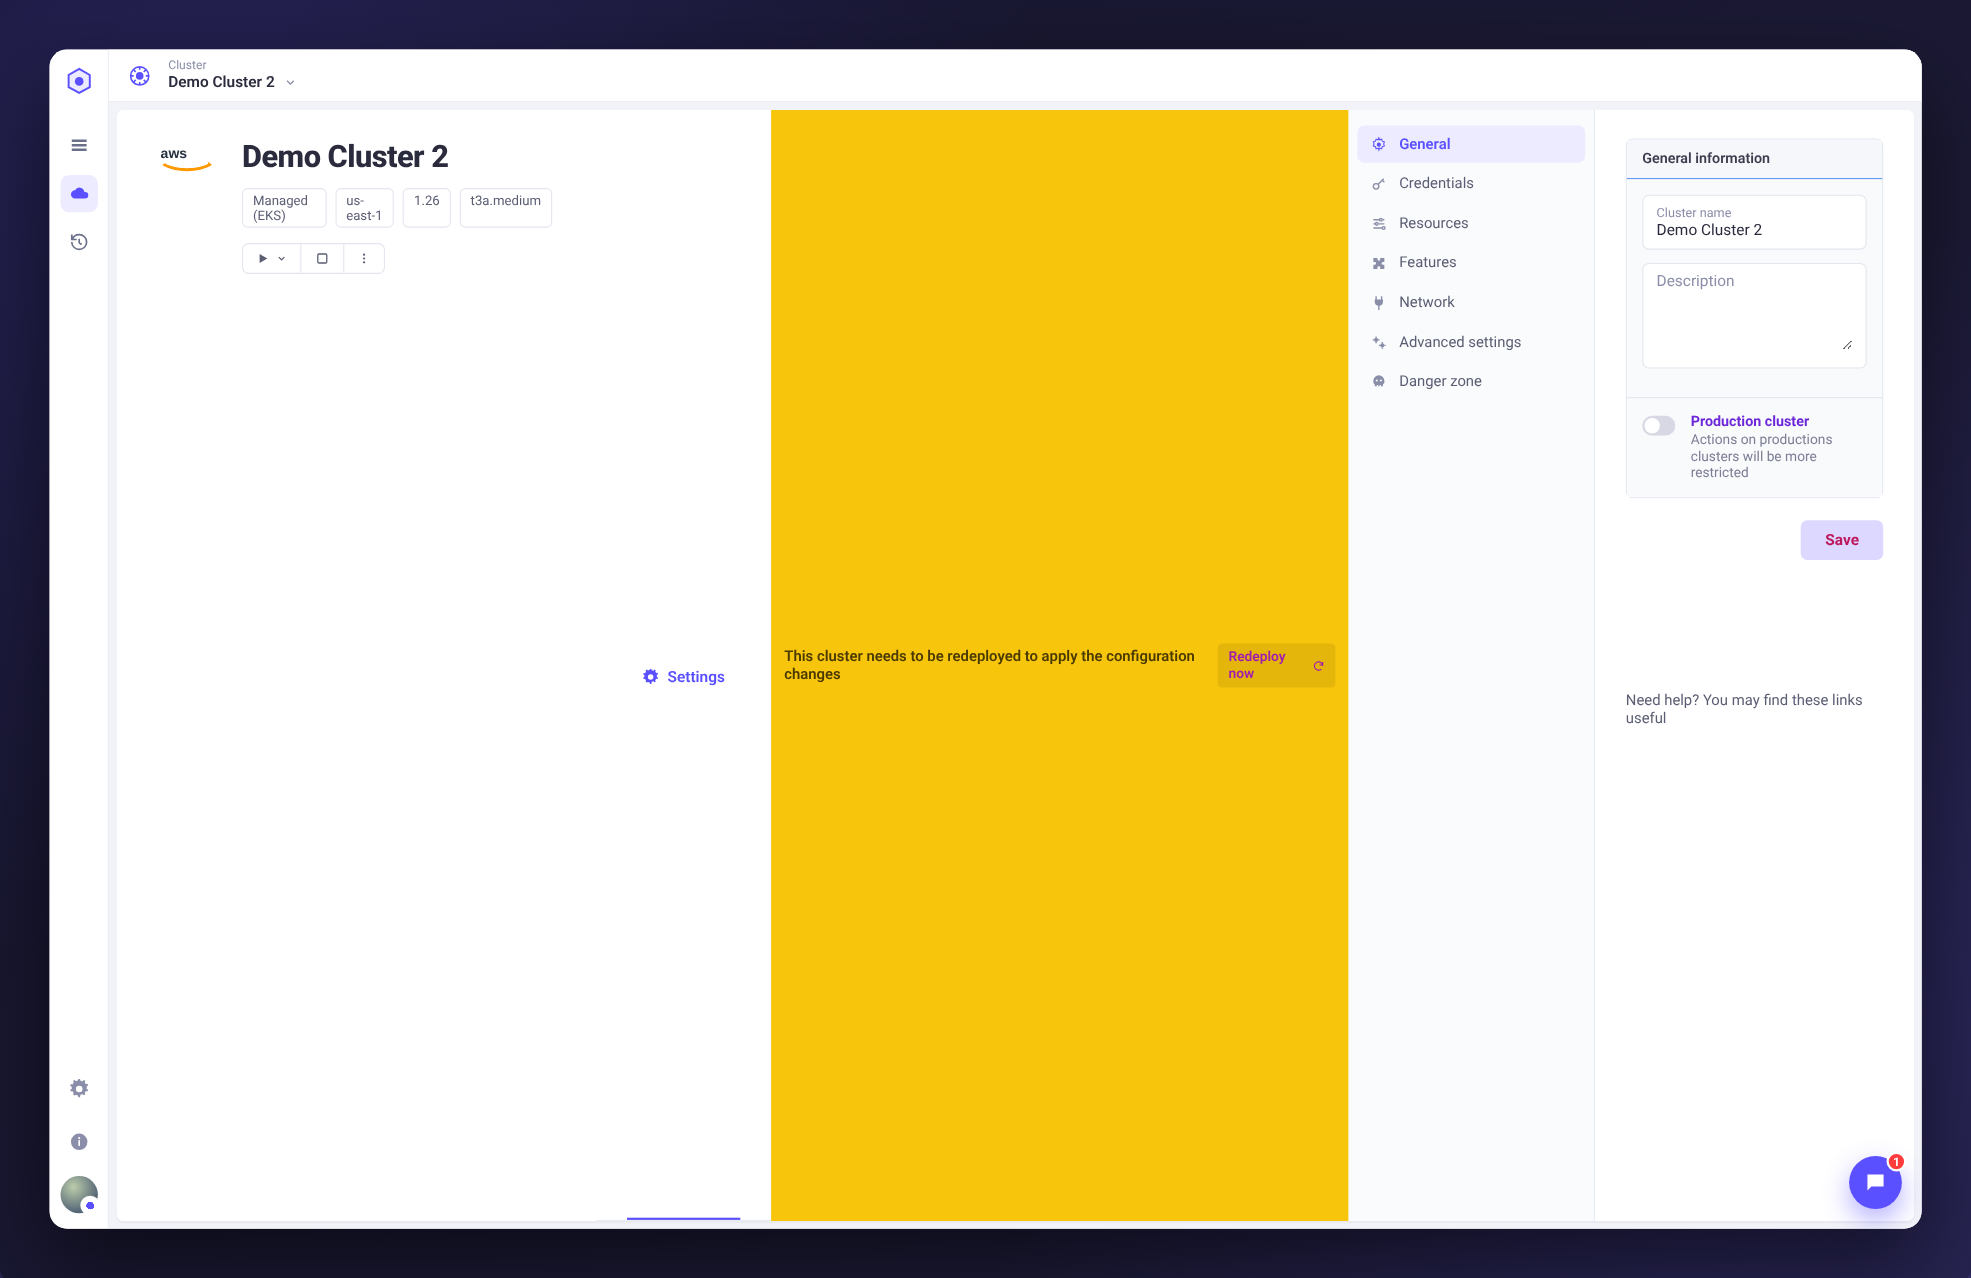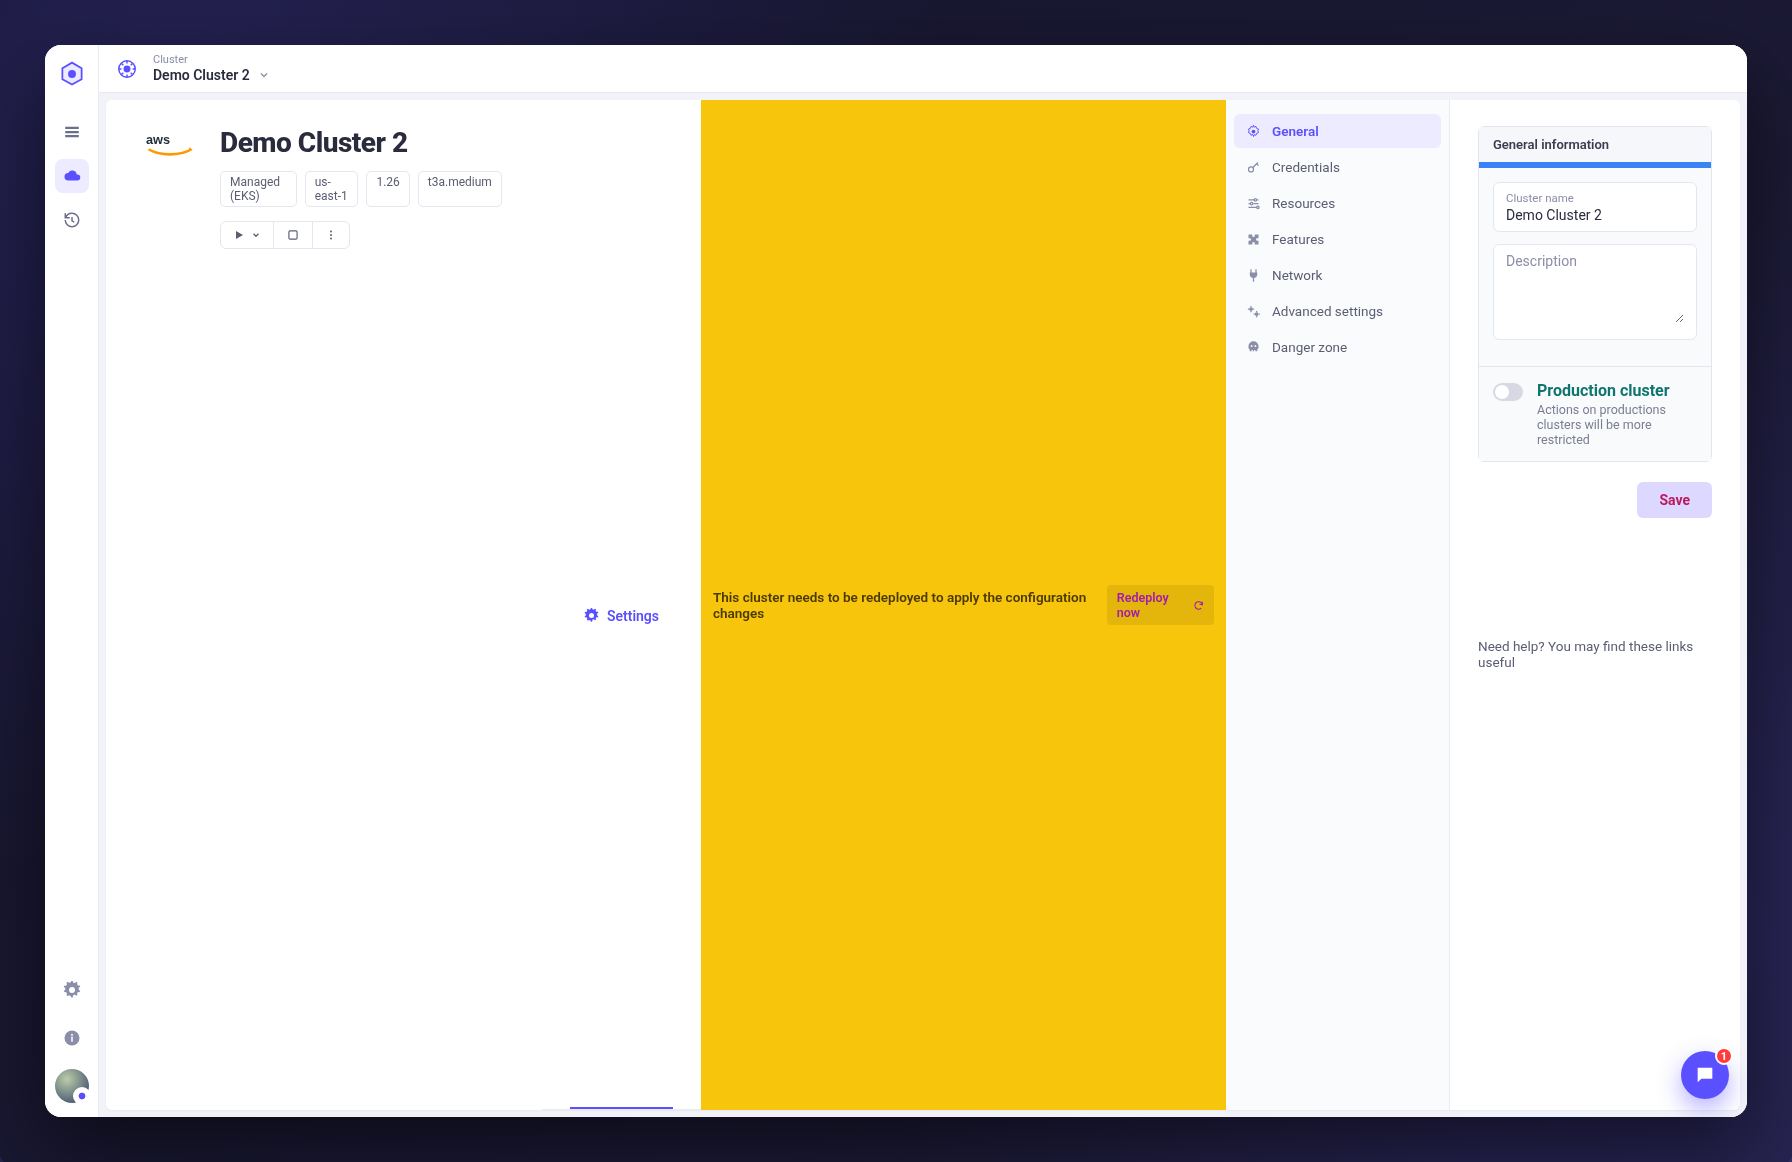--- a/index.html
+++ b/index.html
@@ -152,21 +152,21 @@
 .side .sitem .ic { width:16px; color:#8a8ea8; display:flex; }
 .side .sitem.active .ic { color:#5b50ff; }
 
 .content { flex:1; padding:26px 28px; overflow:auto; }
 .content h2 { font-size:18px; font-weight:800; color:#2a2b3d; margin-bottom:22px; }
 
 .panel {
   border:1px solid #e4e6ef; border-radius:6px; max-width:540px;
 }
 .panel-head {
-  background:#f6f7fb; border-bottom:6px solid #3b82f6;
+  background:#f6f7fb; border-bottom:1px solid #3b82f6;
   padding:10px 14px; font-size:13px; font-weight:600; color:#3b3c4e;
 }
 .panel-body { padding:14px; background:#f9fafc; }
 
 .field {
   background:#fff; border:1px solid #e4e6ef; border-radius:6px;
   padding:8px 12px 8px 12px; margin-bottom:12px;
   display:flex; flex-direction:column;
 }
 .field label { font-size:11.5px; color:#8a8ea8; margin-bottom:2px; }
@@ -176,21 +176,21 @@
 }
 .field textarea { min-height:54px; }
 .panel-foot {
   border-top:1px solid #e4e6ef; padding:14px; background:#f9fafc;
   display:flex; gap:14px; align-items:flex-start;
 }
 .toggle {
   width:30px; height:18px; background:#d7d8e3; border-radius:20px; position:relative; cursor:pointer; flex-shrink:0; margin-top:2px;
 }
 .toggle::after{content:"";position:absolute;left:2px;top:2px;width:14px;height:14px;border-radius:50%;background:#fff;}
-.panel-foot .txt .t1 { font-size:16px; font-weight:700; color:#0f766e; }
+.panel-foot .txt .t1 { font-size:13px; font-weight:700; color:#6d28d9; }
 .panel-foot .txt .t2 { font-size:12.5px; color:#7b7e94; margin-top:2px; }
 
 .save-row { max-width:540px; display:flex; justify-content:flex-end; margin-top:20px; }
 .save-btn {
   background:#dcd8ff; color:#be185d; font-weight:700;
   border-radius:6px; padding:10px 22px; font-size:14px; cursor:pointer;
 }
 
 .helpline { margin-top:120px; font-size:13.5px; color:#5b5e73; }
 

